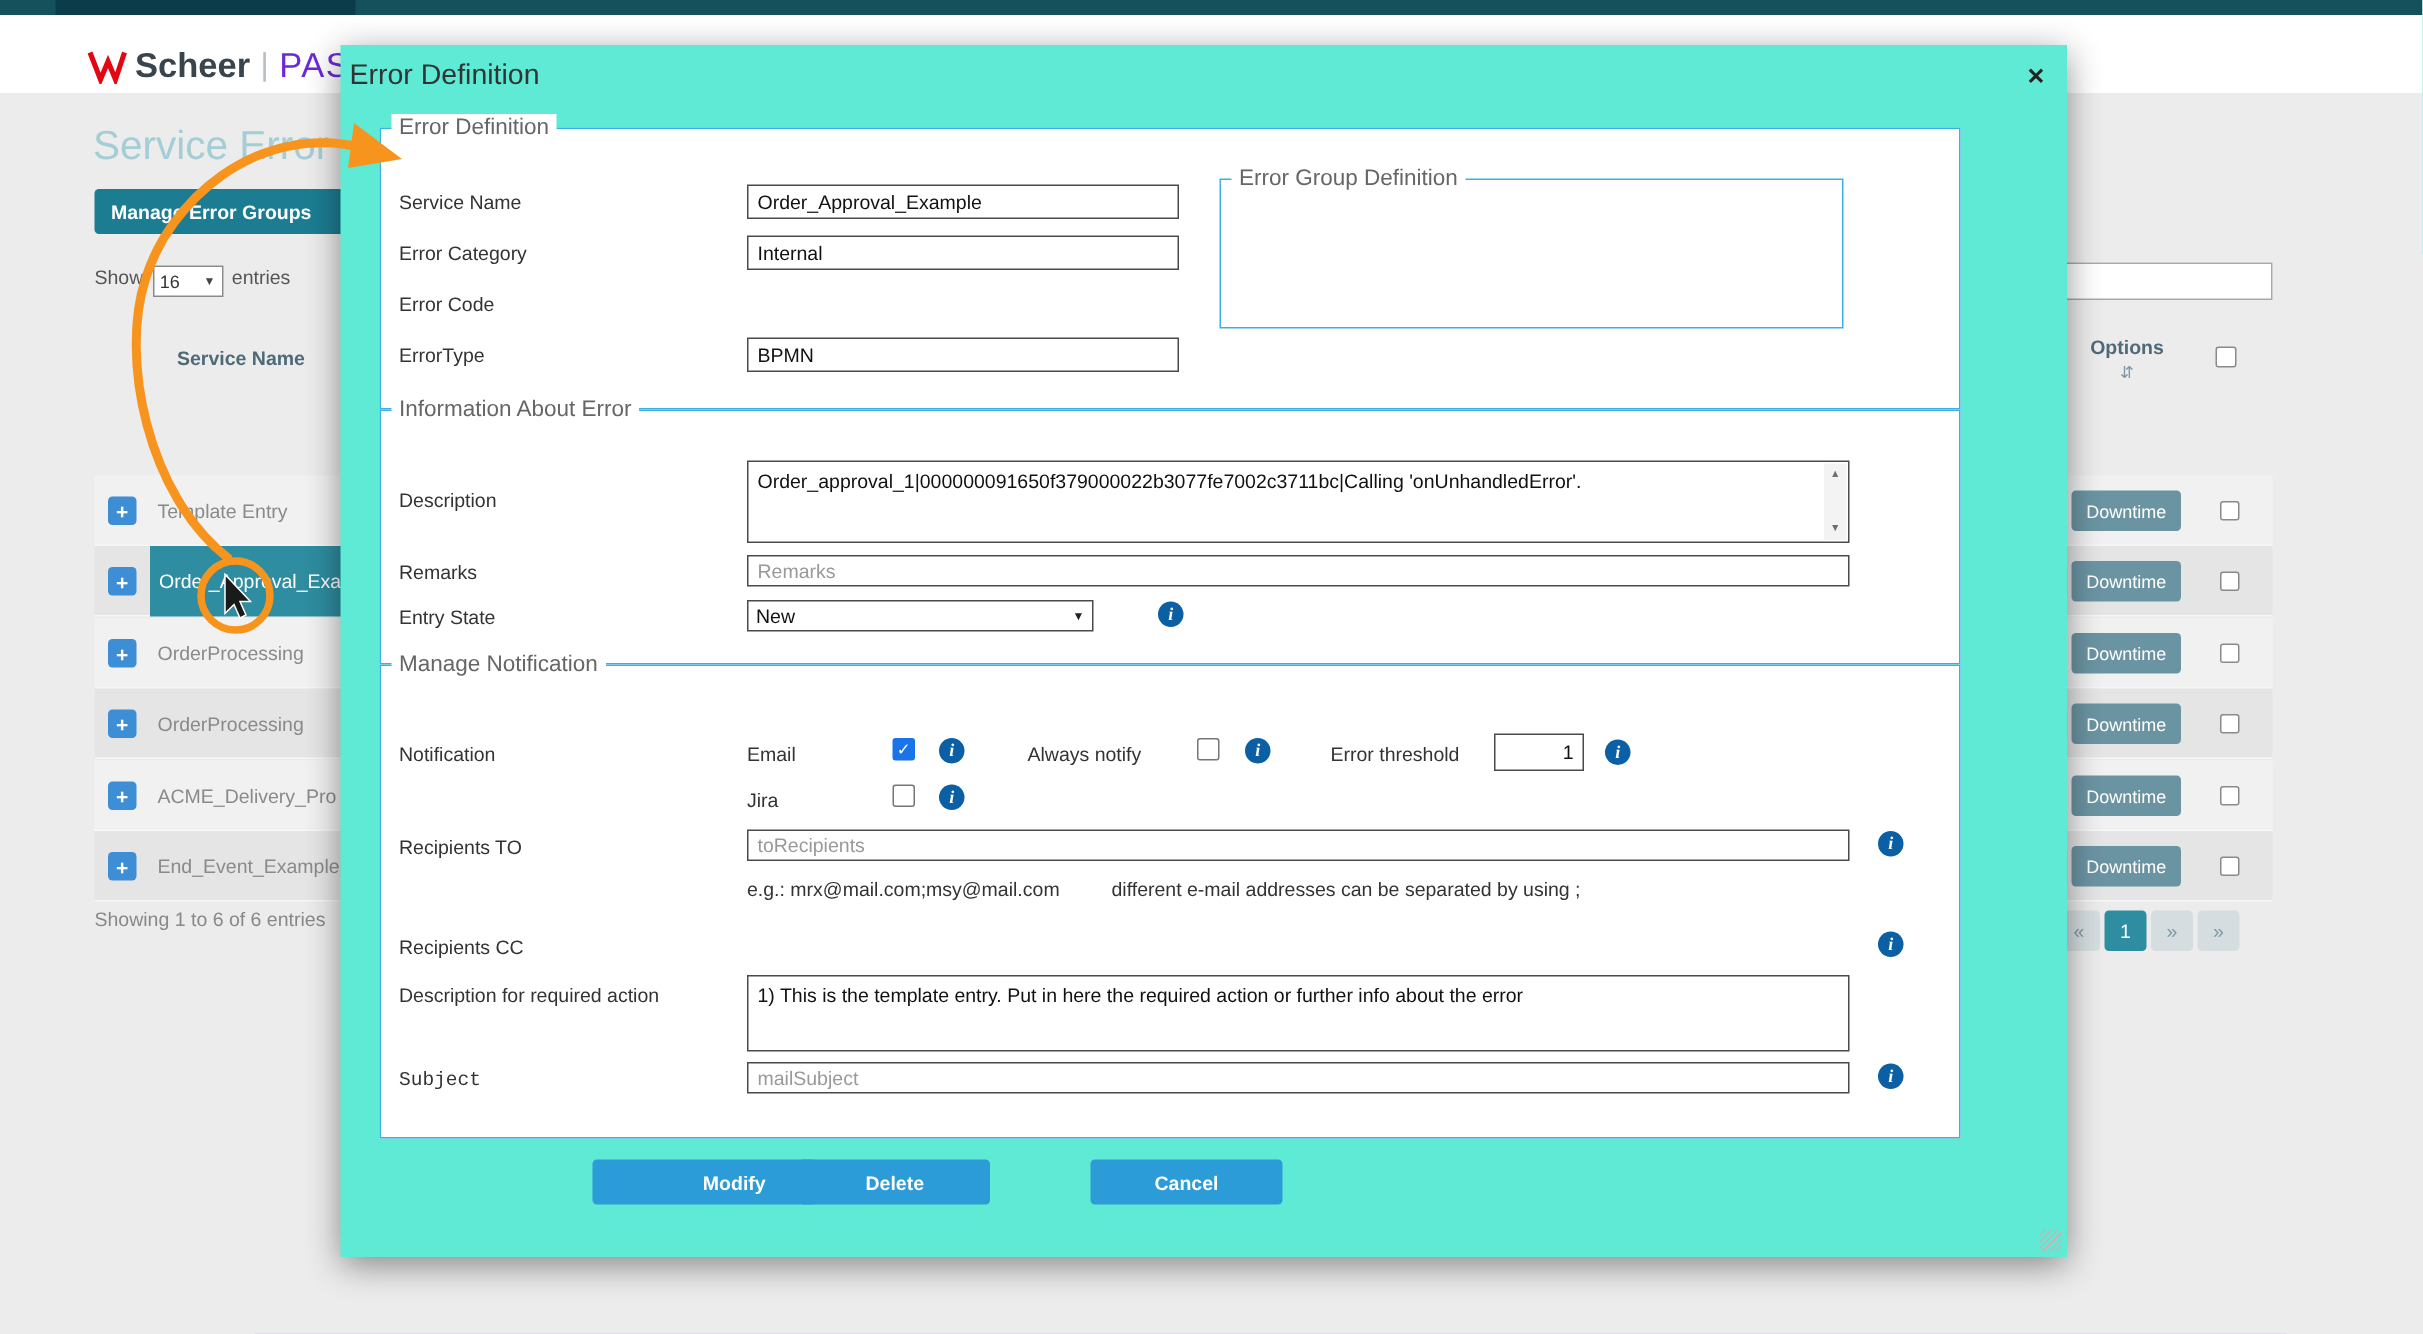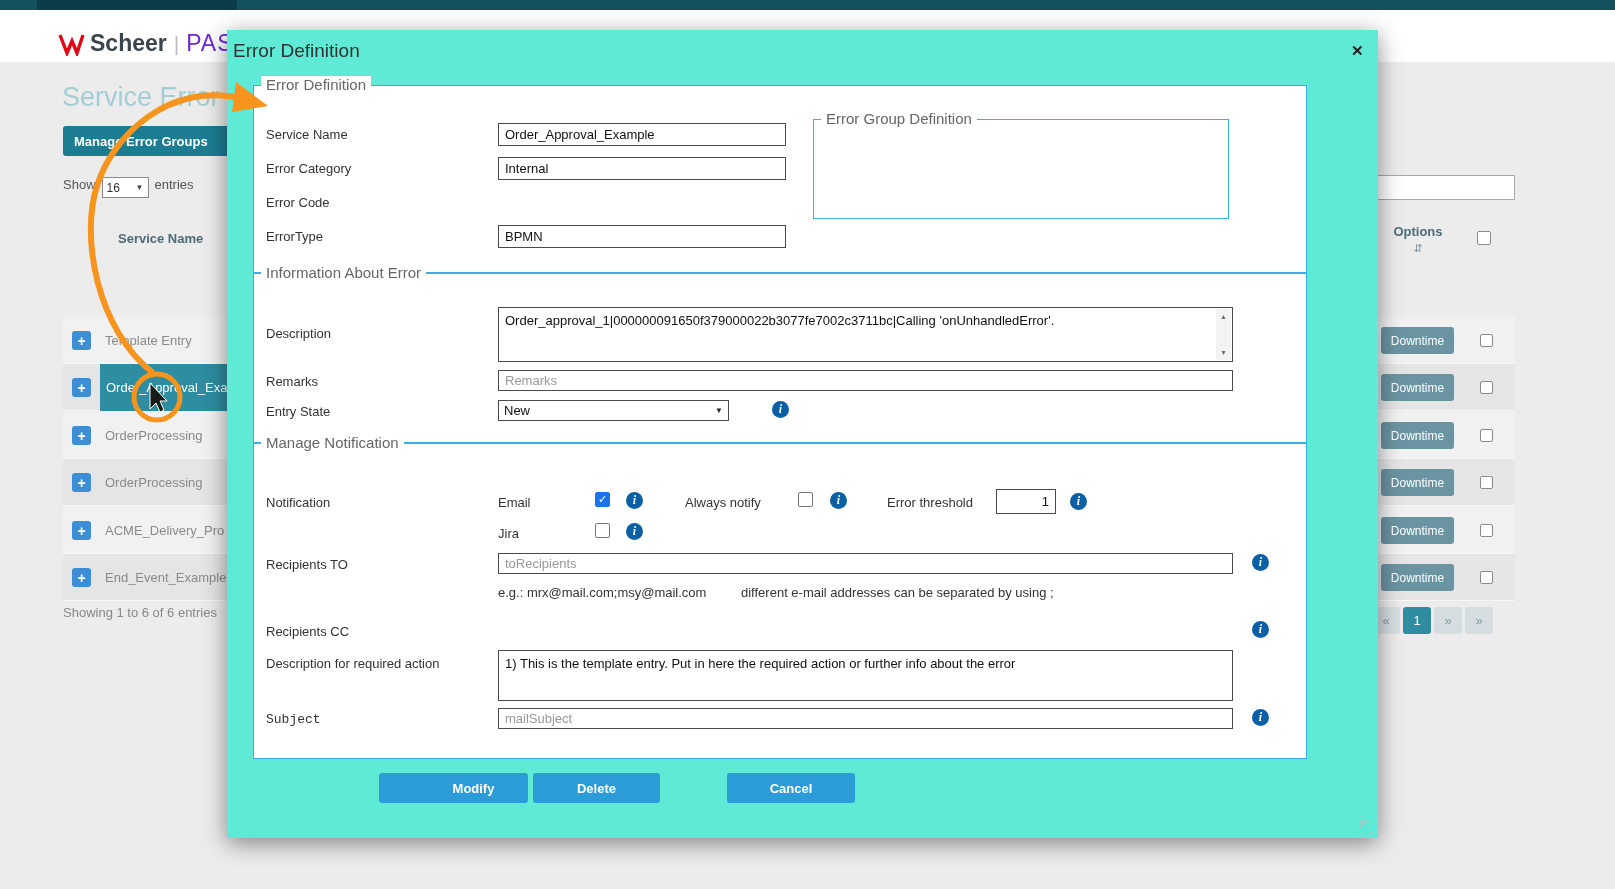--- a/index.html
+++ b/index.html
@@ -278,21 +278,21 @@
       <div class="lbl" style="left:12px; top:212px;">Description for required action</div>
       <div class="tb ta" style="left:244px; top:206px; width:735px; height:51px;">
         <span>1) This is the template entry. Put in here the required action or further info about the error</span>
       </div>
 
       <div class="lbl" style="left:12px; top:268px;font-family:Liberation Mono, monospace;">Subject</div>
       <div class="tb ph" style="left:244px; top:264px; width:735px; height:21px;">mailSubject</div>
       <div class="info" style="left:998px; top:265px;">i</div>
     </div>
 
-    <div class="btn" style="left:152px; width:149px;padding-left:40px;">Modify</div>
+    <div class="btn" style="left:168px; width:149px;padding-left:40px;">Modify</div>
     <div class="btn" style="left:306px; width:127px;">Delete</div>
     <div class="btn" style="left:500px; width:128px;">Cancel</div>
 
     <div class="grip"></div>
   </div>
 
   <svg class="annotation" viewBox="0 0 1615 889">
     <path d="M 152 372 C 98 330, 80 238, 97 186 C 112 136, 170 80, 244 99" fill="none" stroke="#f7941e" stroke-width="6" stroke-linecap="round"></path>
     <polygon points="268,106 236,82 232,112" fill="#f7941e"></polygon>
     <circle cx="157" cy="397" r="23" fill="none" stroke="#f7941e" stroke-width="5"></circle>

